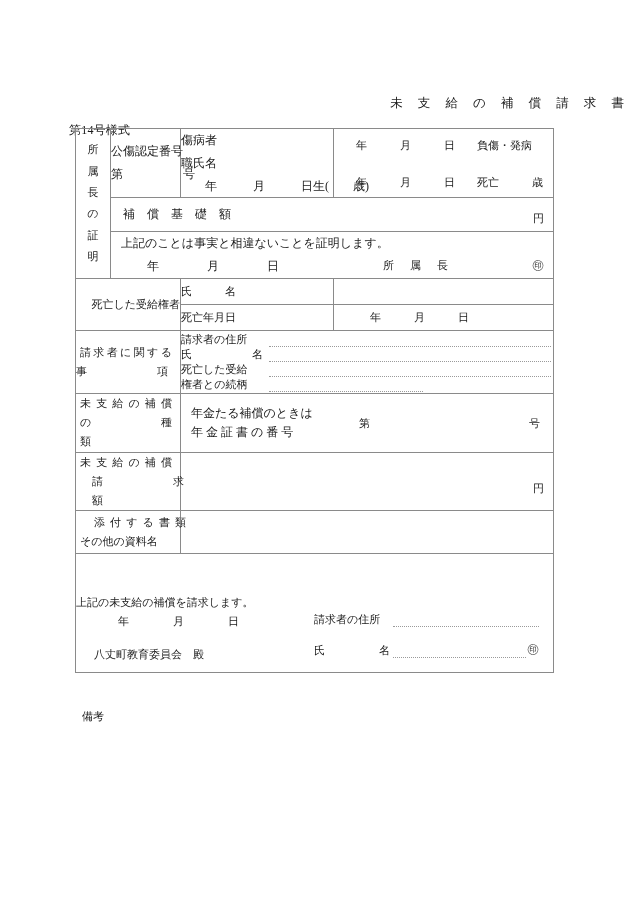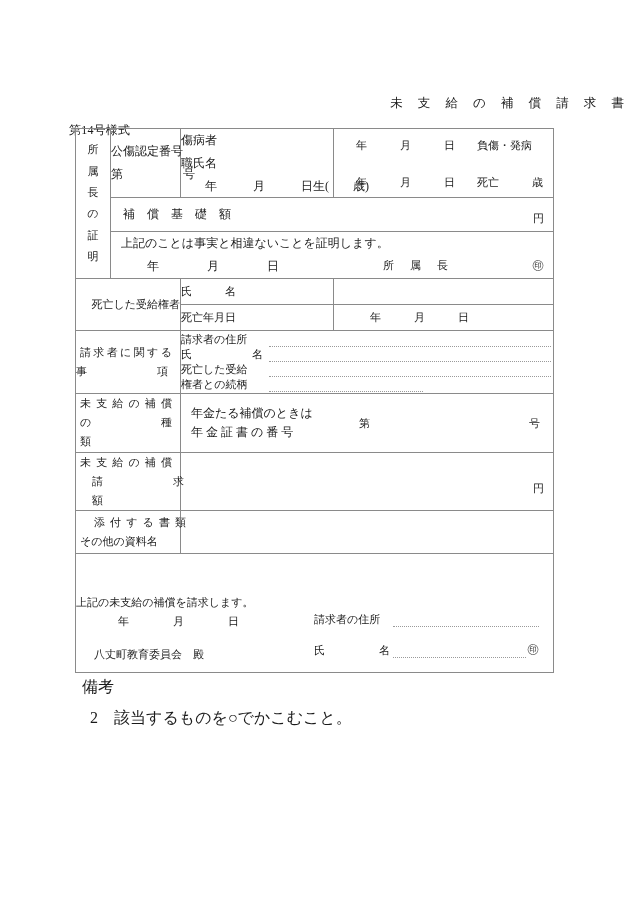--- a/index.html
+++ b/index.html
@@ -195,22 +195,22 @@
     left: 18px;
     bottom: 10px;
     font-size: 11px;
     white-space: nowrap;
   }
 
   
   .notes {
     position: absolute;
     left: 82px;
-    top: 671px;
-    font-size: 16px;
+    top: 706px;
+    font-size: 11px;
     line-height: 1.95;
   }
   .notes .note-row { white-space: nowrap; }
   .note-idx { display: inline-block; width: 24px; padding-left: 8px; }
 </style>
 </head>
 <body>
 
 <div class="page">
 
@@ -359,18 +359,15 @@
 
           <div class="addressee">八丈町教育委員会　殿</div>
         </td>
       </tr>
 
     </tbody>
   </table>
 
   <div class="notes">
     <div class="note-row">備考</div>
-    <div class="note-row">
-      <span class="note-idx">2</span><span>該当するものを○でかこむこと。</span>
-    </div>
   </div>
 
 </div>
 
 </body></html>

